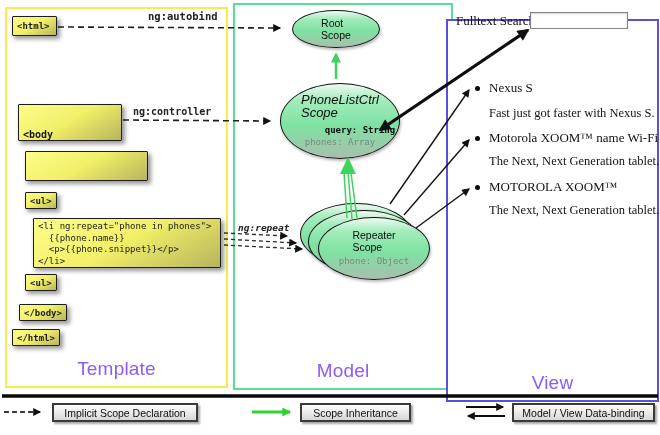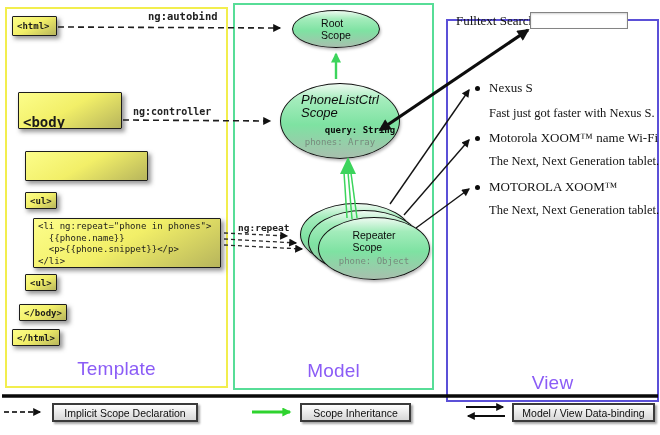--- a/index.html
+++ b/index.html
@@ -48,30 +48,30 @@
   svg{position:absolute;left:0;top:0;pointer-events:none;}
 </style>
 </head>
 <body>
 
 <div id="stage">
 
   <div class="col" style="left:5px;top:7px;width:219px;height:377px;border-color:#f2ee4e;">
     <div class="caption">Template</div>
   </div>
-  <div class="col" style="left:233px;top:3px;width:197px;height:383px;border-color:#57dd97;">
+  <div class="col" style="left:233px;top:3px;width:197px;height:383px;border-color:#57dd97;padding-left:19px;">
     <div class="caption">Model</div>
   </div>
   <div class="col" style="left:446px;top:19px;width:209px;height:379px;border-color:#5b50d7;">
     <div class="caption">View</div>
   </div>
 
   <div class="codebox bold" style="left:12px;top:16px;width:45px;height:20px;font-size:9px;line-height:14px;">&lt;html&gt;</div>
 
-  <div class="codebox" style="left:18px;top:92px;width:104px;height:37px;font-size:14px;line-height:11px;">
+  <div class="codebox" style="left:18px;top:104px;width:104px;height:37px;font-size:10px;line-height:11px;">
     <div class="cb-b">&lt;body</div>
     
     
   </div>
 
   <div class="codebox" style="left:25px;top:151px;width:123px;height:30px;font-size:9px;line-height:12.5px;">
     <div class="cb-line">Fulltext Search:</div>
     
   </div>
 
@@ -83,21 +83,21 @@
 &lt;/li&gt;</div>
 
   <div class="codebox bold" style="left:25px;top:274px;width:32px;height:17px;font-size:9px;line-height:12px;">&lt;ul&gt;</div>
 
   <div class="codebox bold" style="left:19px;top:304px;width:48px;height:17px;font-size:9px;line-height:12px;">&lt;/body&gt;</div>
 
   <div class="codebox bold" style="left:12px;top:329px;width:48px;height:17px;font-size:9px;line-height:12px;">&lt;/html&gt;</div>
 
   <div class="edgelabel" style="left:148px;top:10px;font-size:10.5px;">ng:autobind</div>
   <div class="edgelabel" style="left:133px;top:106px;font-size:10px;">ng:controller</div>
-  <div class="edgelabel" style="left:238px;top:222px;font-size:9.5px;">ng:repeat</div>
+  <div class="edgelabel" style="left:238px;top:222px;font-size:9.5px;font-style:italic;">ng:repeat</div>
 
   <div class="ellipse" style="left:292px;top:10px;width:88px;height:38px;">
     <div class="scope-title">Root
 Scope</div>
   </div>
 
   <div class="ellipse" style="left:280px;top:83px;width:120px;height:76px;">
     <div class="scope-title" style="font-size:13px;line-height:12.5px;font-style:italic;">PhoneListCtrl
 Scope</div>
     <div class="scope-prop prop-bold" style="margin-top:6px;margin-left:40px;">query: String</div>

